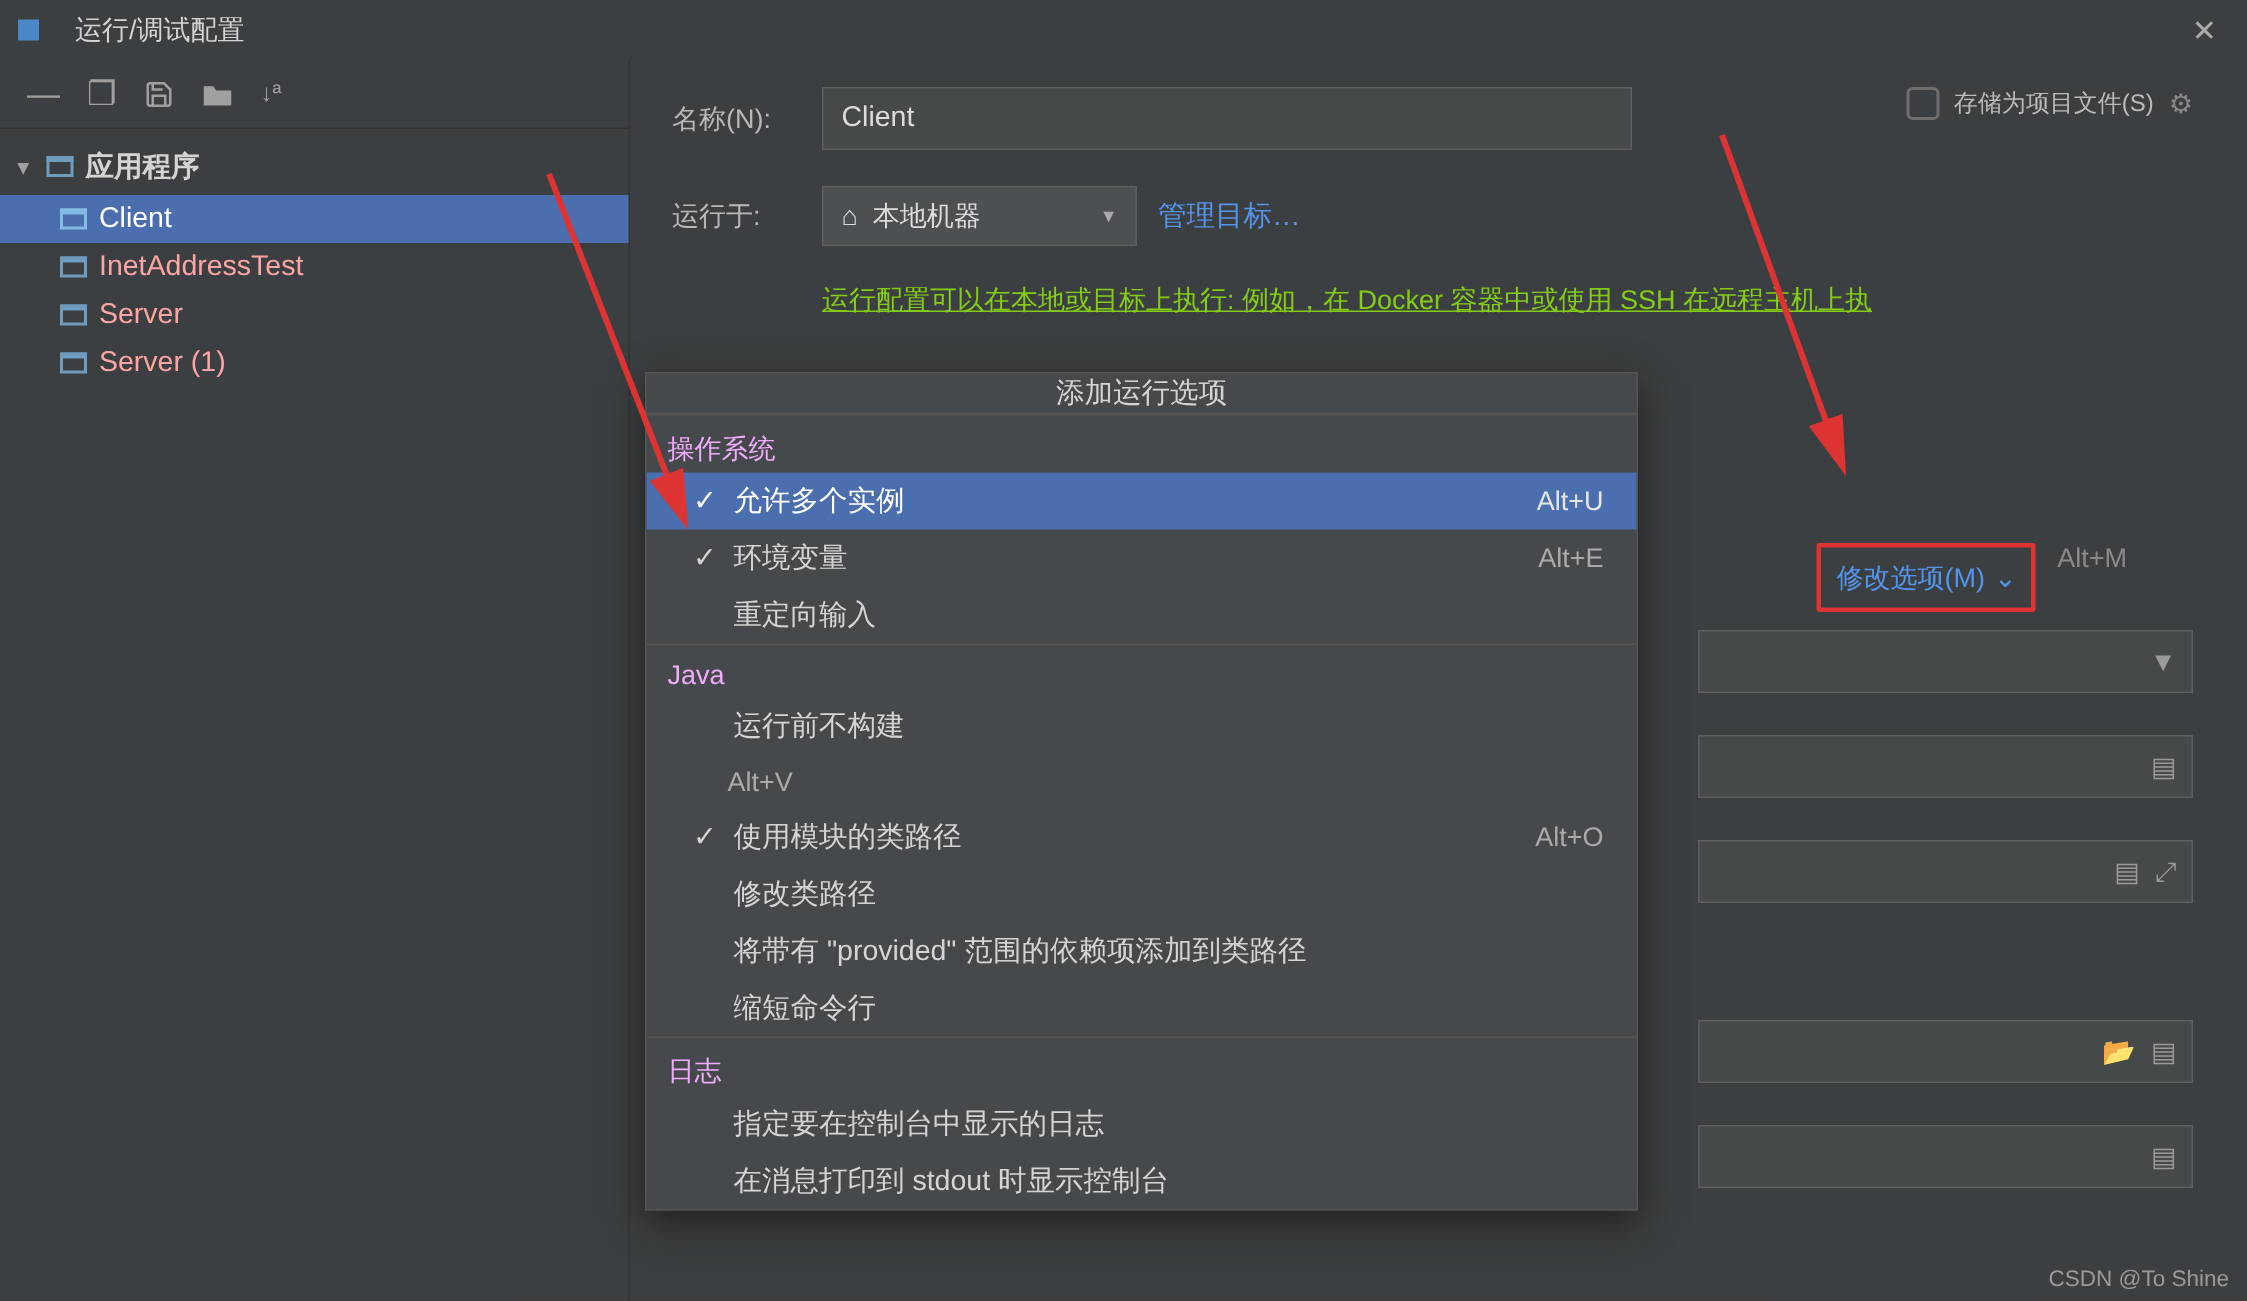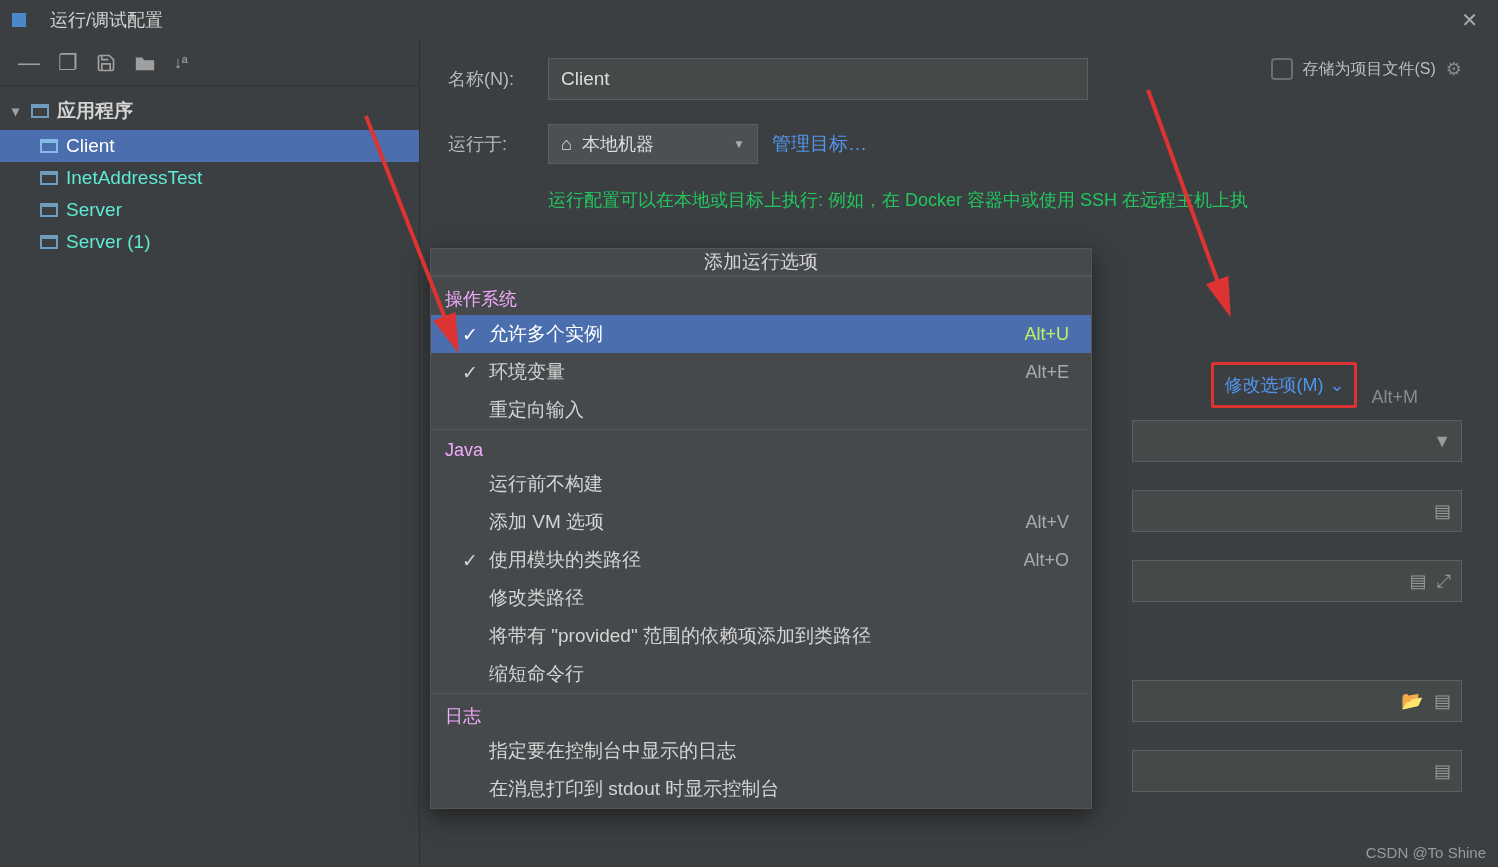--- a/index.html
+++ b/index.html
@@ -61,21 +61,21 @@
       gap: 8px;
       padding: 6px 12px;
       color: #d4d4d4;
       font-weight: bold;
     }
     .tree-item {
       display: flex;
       align-items: center;
       gap: 8px;
       padding: 5px 12px 5px 40px;
-      color: #5eead4;
+      color: #fca5a5;
       cursor: pointer;
     }
     .tree-item.selected { background: #4b6eaf; color: #fff; }
     .tree-item.selected .app-icon { filter: brightness(1.2); }
     .tree-caret { color: #a0a0a0; font-size: 14px; margin-right: 4px; }
     .app-icon {
       width: 18px; height: 14px;
       border: 2px solid #6e9cbe;
       display: inline-block;
       position: relative;
@@ -118,42 +118,42 @@
       height: 40px;
       display: flex;
       align-items: center;
       justify-content: space-between;
       cursor: pointer;
     }
     .dropdown-left { display: flex; align-items: center; gap: 10px; }
     .home-icon { font-size: 18px; }
     .caret-down { font-size: 12px; color: #aaa; }
     .link { color: #5394ec; font-size: 19px; cursor: pointer; }
-    .hint-text { color: #22c55e; font-size: 18px; padding-left: 100px; }
+    .hint-text { color: #84cc16; font-size: 18px; padding-left: 100px; text-decoration: underline; }
     .checkbox-row {
       display: flex;
       align-items: center;
       gap: 10px;
       position: absolute;
       right: 36px;
       top: 18px;
     }
     .checkbox {
       width: 22px; height: 22px;
       border: 2px solid #6e6e6e;
       border-radius: 4px;
       cursor: pointer;
     }
     .gear-icon { color: #888; font-size: 18px; cursor: pointer; }
     .modify-options {
       position: absolute;
       right: 80px;
       top: 322px;
       display: flex;
-      align-items: flex-end;
+      align-items: flex-start;
       gap: 14px;
     }
     .modify-link {
       color: #5394ec;
       font-size: 18px;
       display: flex;
       align-items: center;
       gap: 6px;
       cursor: pointer;
     }
@@ -193,21 +193,21 @@
       padding: 6px 14px 6px 24px;
       font-size: 19px;
       color: #d4d4d4;
       cursor: pointer;
       min-height: 36px;
     }
     .popup-item.highlighted { background: #4b6eaf; color: #fff; }
     .popup-check { width: 30px; display: flex; justify-content: center; }
     .popup-label { flex: 1; padding-left: 4px; }
     .popup-shortcut { color: #aaa; font-size: 18px; padding-right: 8px; }
-    .popup-item.highlighted .popup-shortcut { color: #bef264; }
+    .popup-item.highlighted .popup-shortcut { color: #e5e5e5; }
     .arrow-annotation {
       position: absolute;
       z-index: 200;
       pointer-events: none;
     }
     .arrow1 { left: 356px; top: 106px; }
     .arrow2 { left: 1118px; top: 80px; }
     .field-slots {
       position: absolute;
       right: 36px;
@@ -366,21 +366,20 @@
     <span class="popup-label">重定向输入</span>
   </div>
 
   <div class="popup-section-header">Java</div>
   <div class="popup-item">
     <span class="popup-check"></span>
     <span class="popup-label">运行前不构建</span>
   </div>
   <div class="popup-item">
     <span class="popup-check"></span>
-    <span class="popup-label">添加 VM 选项</span>
     <span class="popup-shortcut">Alt+V</span>
   </div>
   <div class="popup-item">
     <span class="popup-check">✓</span>
     <span class="popup-label">使用模块的类路径</span>
     <span class="popup-shortcut">Alt+O</span>
   </div>
   <div class="popup-item">
     <span class="popup-check"></span>
     <span class="popup-label">修改类路径</span>

